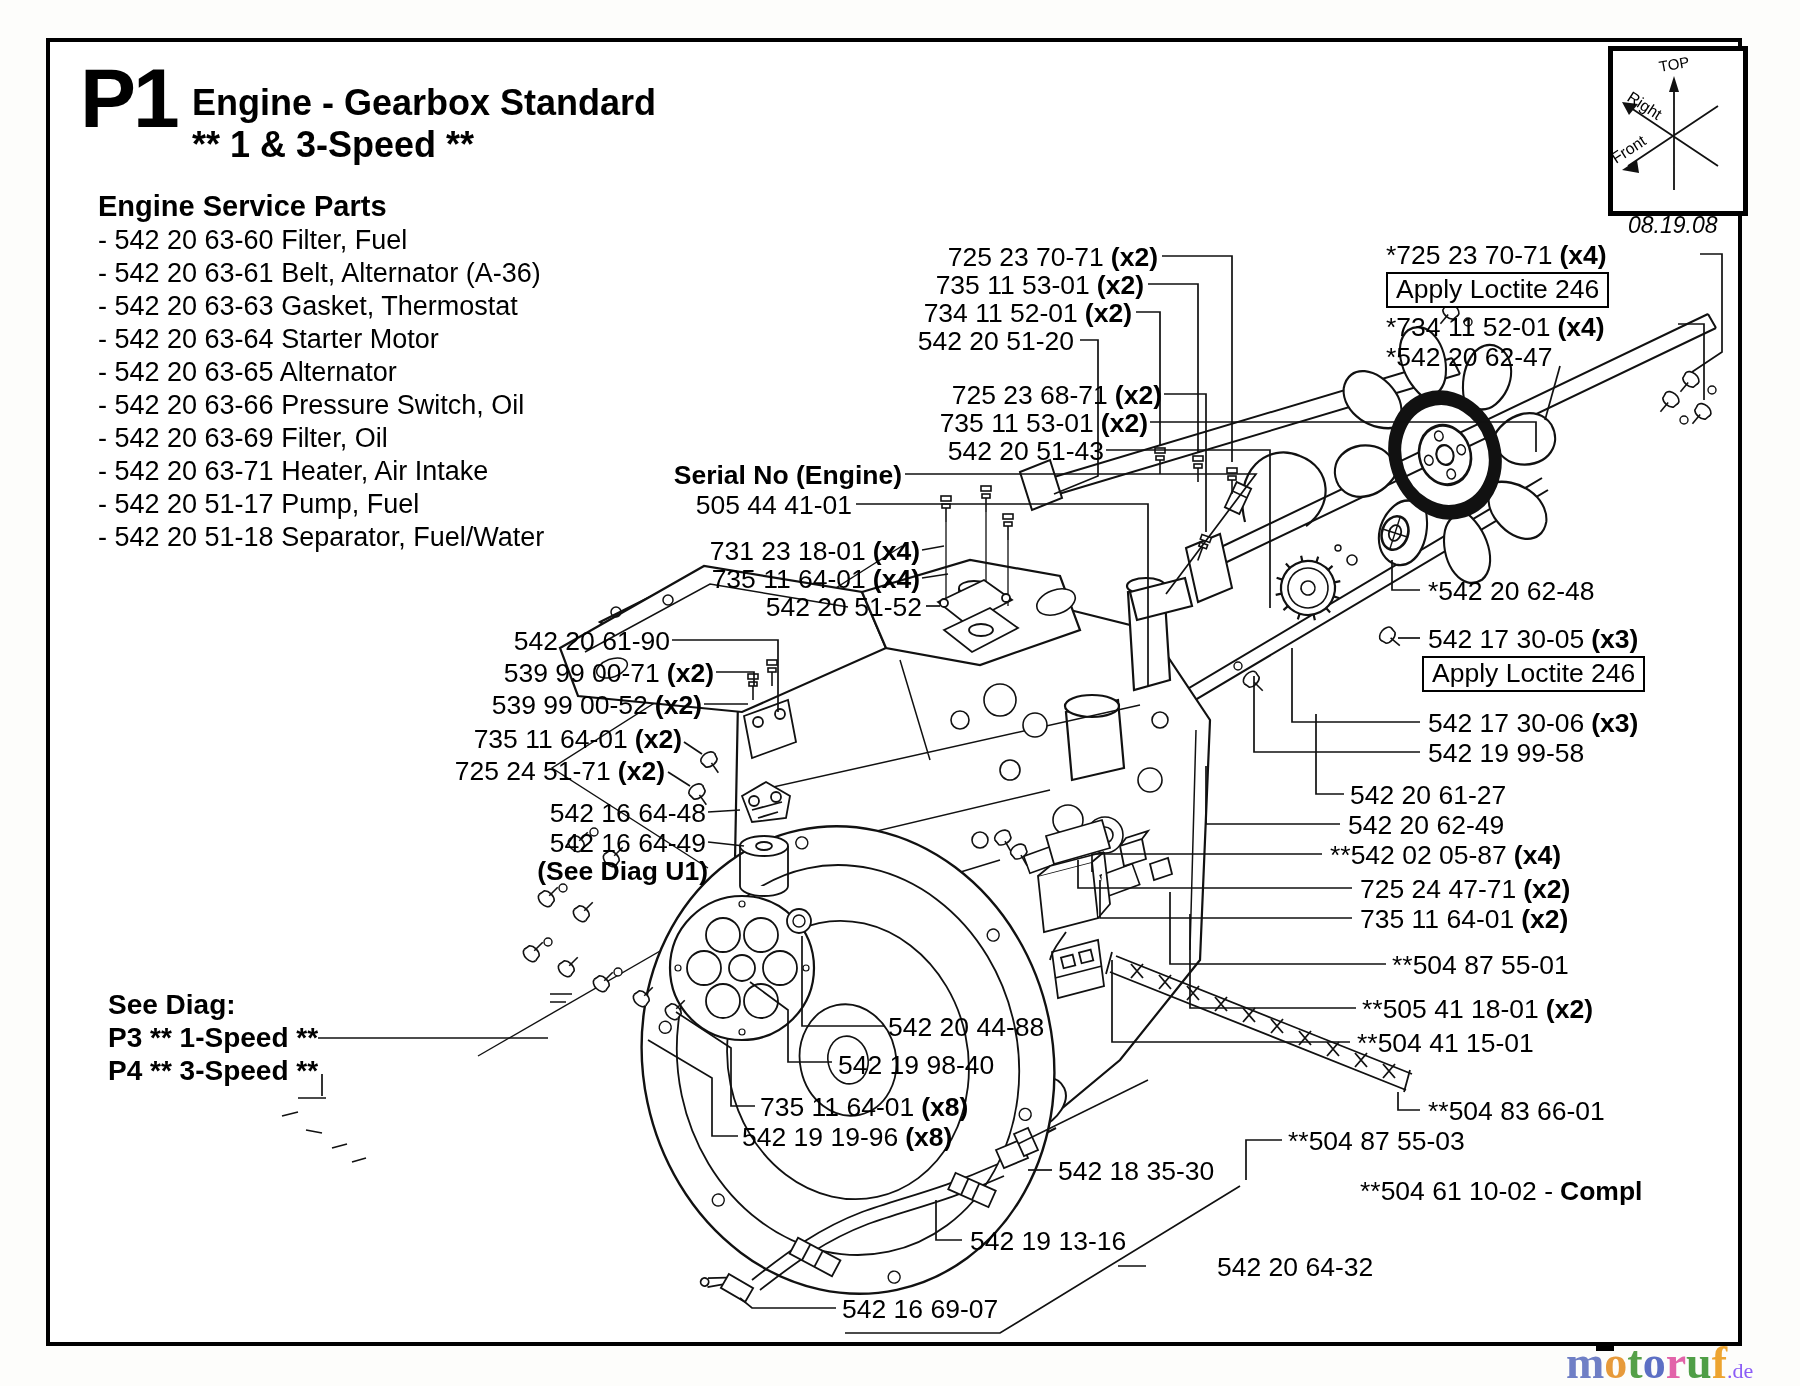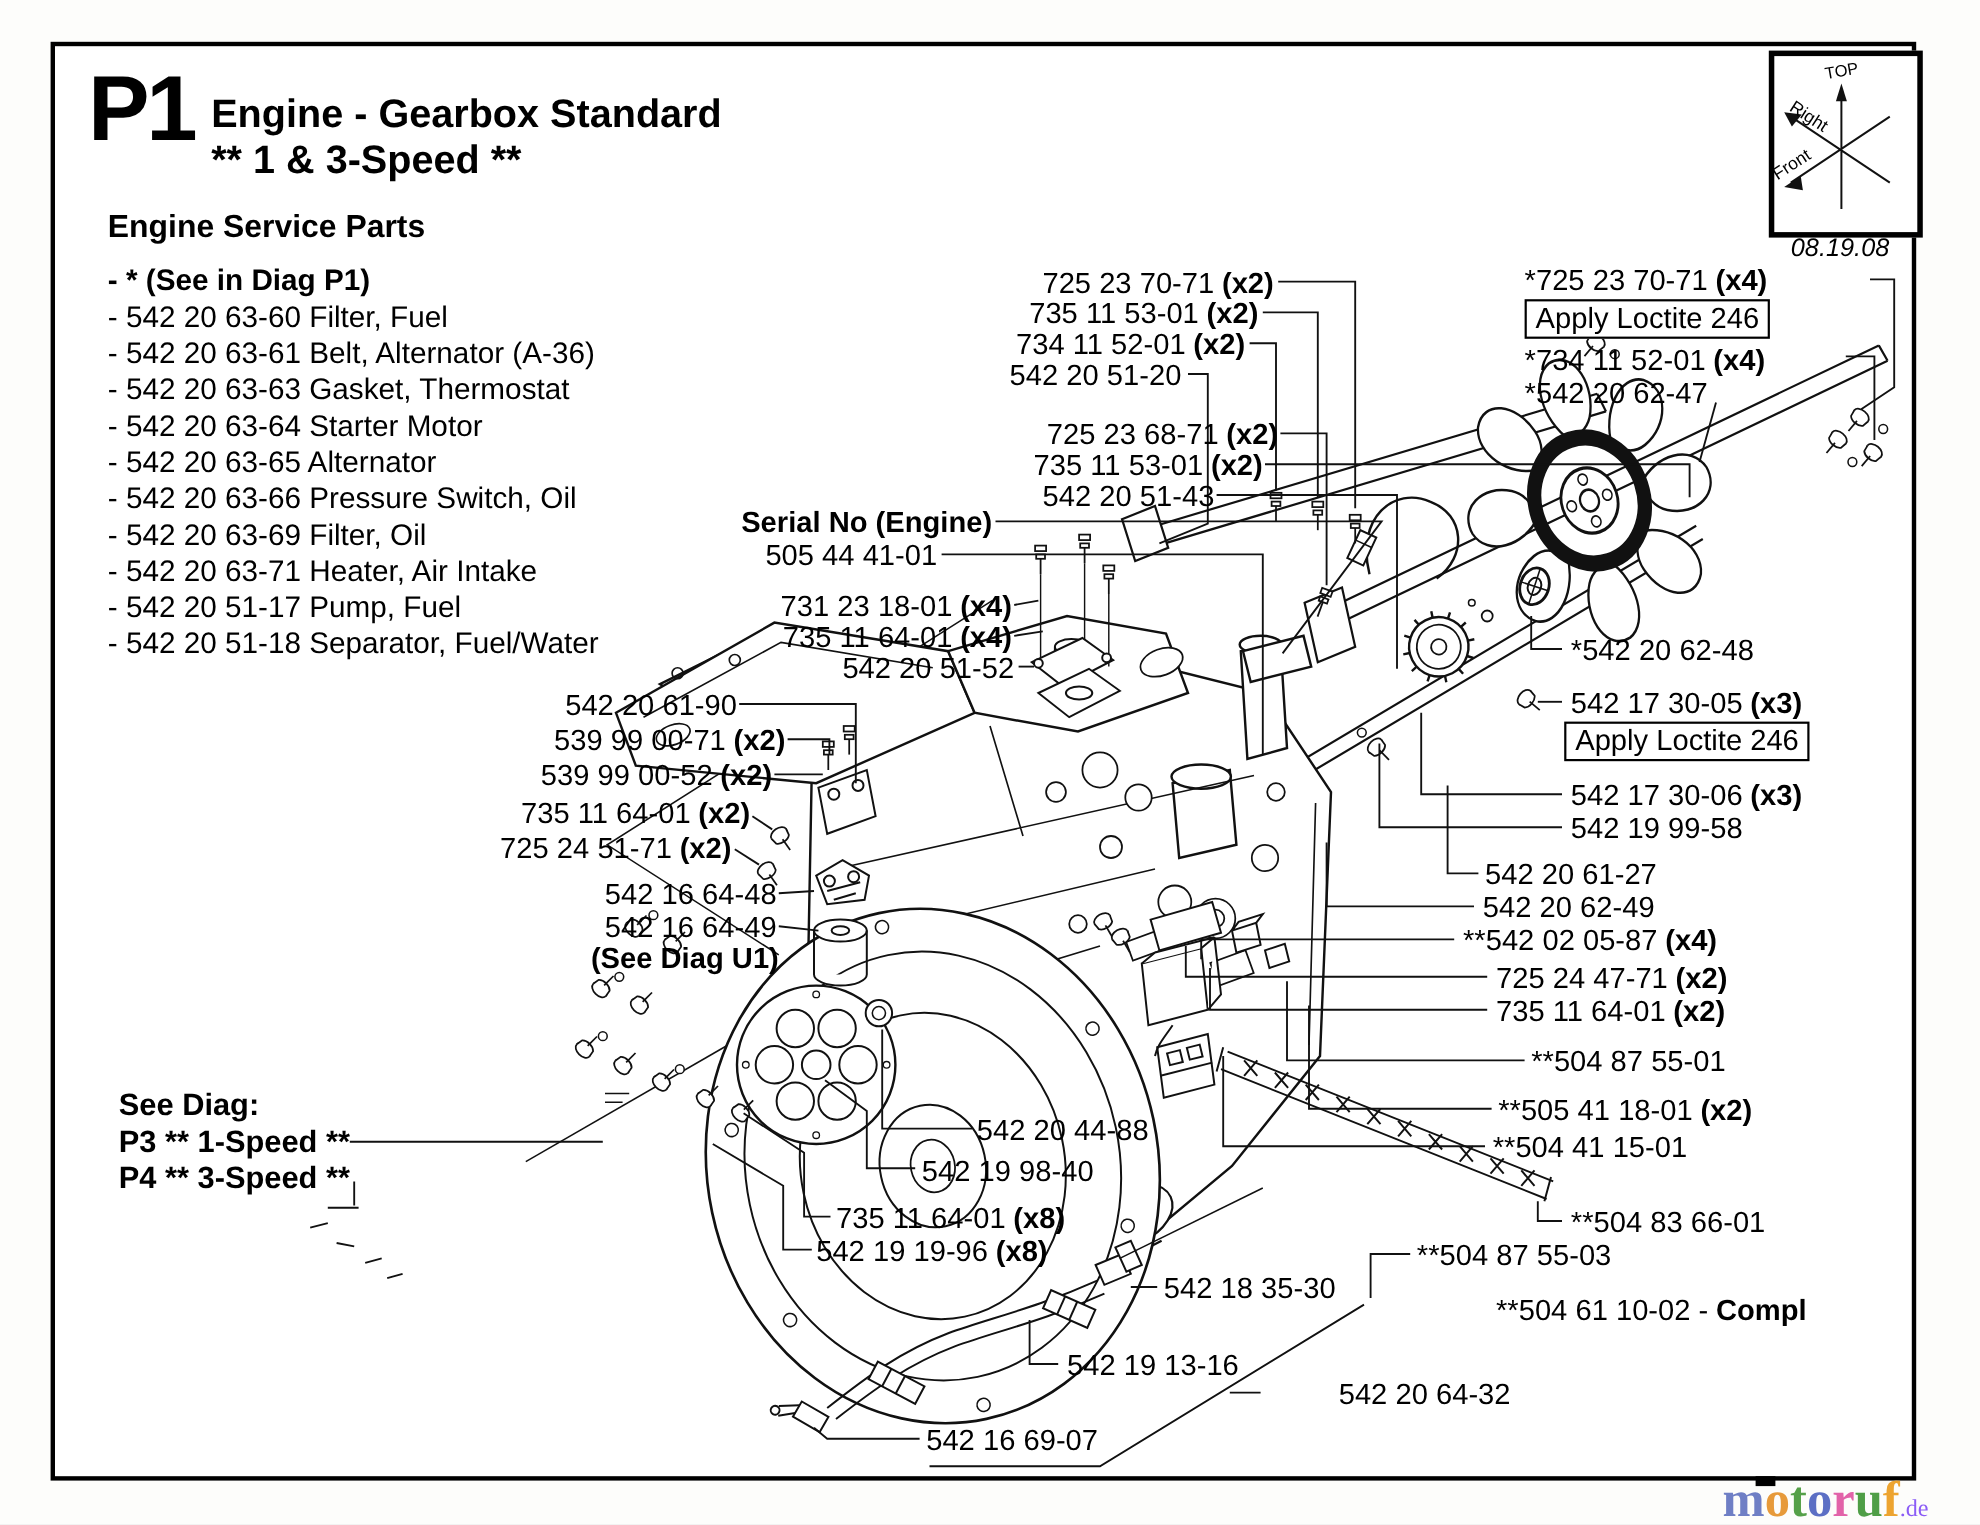--- a/index.html
+++ b/index.html
@@ -3,21 +3,21 @@
 <meta charset="utf-8">
 <style>
   html,body{margin:0;padding:0;background:#e8e8e8;}
   .stage{position:relative;width:1800px;height:1386px;background:#fdfdfb;overflow:hidden;
          font-family:"Liberation Sans",sans-serif;color:#000;}
   .frame{position:absolute;left:46px;top:38px;width:1688px;height:1300px;border:4px solid #000;background:#fff;}
   .diagcode{position:absolute;left:80px;top:50px;font-size:84px;font-weight:bold;letter-spacing:-3px;}
   .title{position:absolute;left:192px;top:82px;font-size:36px;font-weight:bold;}
   .subtitle{position:absolute;left:192px;top:124px;font-size:36px;font-weight:bold;}
   .svclist{position:absolute;left:98px;top:190px;}
-  .svclist .hd{font-size:29px;font-weight:bold;margin-bottom:16px;}
+  .svclist .hd{font-size:29px;font-weight:bold;margin-bottom:1px;}
   .svclist .note{font-size:27px;font-weight:bold;line-height:33px;}
   .svclist .it{font-size:27px;line-height:33px;white-space:nowrap;}
   .co{position:absolute;font-size:26.5px;white-space:nowrap;line-height:30px;z-index:3;}
   .co b{font-weight:bold;margin-left:7px;}
   .co b:empty{display:none;}
   .co.bd{font-weight:bold;}
   .co.box{border:2.5px solid #000;padding:0 8px 2px 8px;background:#fff;}
   .seediag{position:absolute;left:108px;top:988px;z-index:3;}
   .seediag div{font-size:28px;font-weight:bold;line-height:33px;white-space:nowrap;}
   .compassbox{position:absolute;left:1608px;top:46px;width:130px;height:160px;border:5px solid #000;background:#fff;z-index:1;}
@@ -34,21 +34,20 @@
 
   <div class="frame"></div>
   <div class="notch"></div>
 
   <div class="diagcode">P1</div>
   <div class="title">Engine - Gearbox Standard</div>
   <div class="subtitle">** 1 &amp; 3-Speed **</div>
 
   <div class="svclist">
     <div class="hd">Engine Service Parts</div>
-    <div class="note">- * (See in Diag P1)</div>
     <div class="it">- 542 20 63-60 Filter, Fuel</div>
     <div class="it">- 542 20 63-61 Belt, Alternator (A-36)</div>
     <div class="it">- 542 20 63-63 Gasket, Thermostat</div>
     <div class="it">- 542 20 63-64 Starter Motor</div>
     <div class="it">- 542 20 63-65 Alternator</div>
     <div class="it">- 542 20 63-66 Pressure Switch, Oil</div>
     <div class="it">- 542 20 63-69 Filter, Oil</div>
     <div class="it">- 542 20 63-71 Heater, Air Intake</div>
     <div class="it">- 542 20 51-17 Pump, Fuel</div>
     <div class="it">- 542 20 51-18 Separator, Fuel/Water</div>

